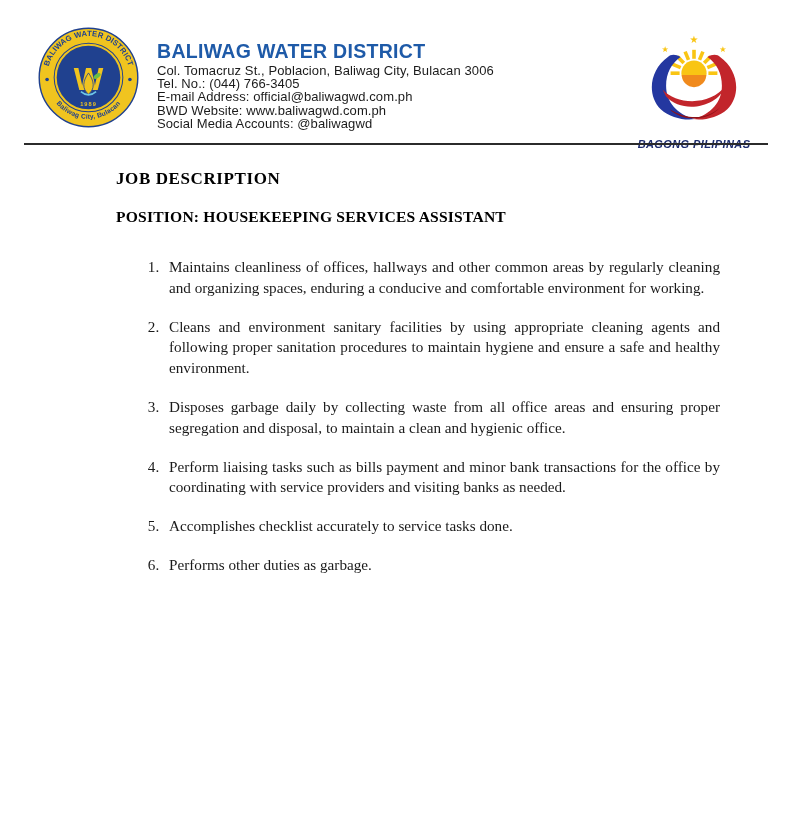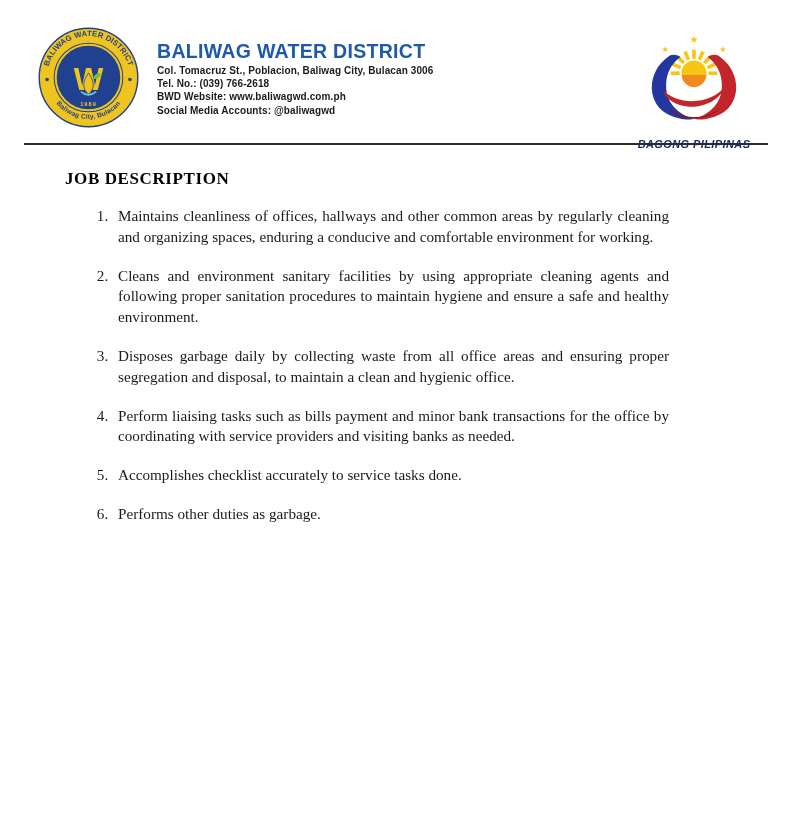--- a/index.html
+++ b/index.html
@@ -23,21 +23,21 @@
     width:790px;height:815px;
     background:#ffffff;
     font-family:"Liberation Serif", serif;
     color:var(--text-dark);
     overflow:hidden;
   }
   
   .seal{position:absolute;left:38px;top:27px;width:101px;height:101px;}
   .org-block{position:absolute;left:157px;top:40px;width:420px;font-family:"Liberation Sans",sans-serif;}
   .org-name{font-size:19.5px;font-weight:bold;color:var(--brand-blue);letter-spacing:.3px;line-height:22px;}
-  .contact{margin-top:2px;font-size:10px;font-weight:bold;color:#1b1b1b;line-height:13.2px;letter-spacing:.1px;}
+  .contact{margin-top:2px;font-size:13px;font-weight:normal;color:#1b1b1b;line-height:13.2px;letter-spacing:.1px;}
   .bp-logo{position:absolute;left:620px;top:30px;width:148px;text-align:center;}
   .bp-logo svg{width:124px;height:90px;display:block;margin:0 auto;}
   .bp-caption{
     margin-top:18px;font-family:"Liberation Sans",sans-serif;
     font-size:11px;font-weight:bold;font-style:italic;
     color:var(--navy);letter-spacing:.4px;white-space:nowrap;
   }
   .rule{position:absolute;left:24px;top:143px;width:744px;height:2px;background:var(--rule-dark);}
   
   .seal-ring{fill:var(--seal-yellow);stroke:var(--seal-blue);stroke-width:1.4;}
@@ -52,28 +52,28 @@
   .seal-water{fill:none;stroke:var(--water-blue);stroke-width:1.6;}
   
   .bp-star{fill:var(--sun-yellow);font-family:"DejaVu Sans",sans-serif;}
   .bp-ray{stroke:var(--sun-yellow);stroke-width:4;}
   .bp-sun{fill:var(--sun-yellow);}
   .bp-sun-lower{fill:#f08a1d;}
   .bp-blue{fill:var(--flag-blue);}
   .bp-red{fill:var(--flag-red);}
   .bp-darkred{fill:var(--flag-dark-red);}
   
-  .doc-body{position:absolute;left:0;top:145px;width:790px;padding:0 65px;}
+  .doc-body{position:absolute;left:0;top:145px;width:790px;padding:0 116px;}
   .doc-title{
     margin-top:24px;font-size:17px;font-weight:bold;color:#000;
     letter-spacing:.6px;line-height:20px;
   }
   .position-block{margin-top:17px;font-size:15.6px;font-weight:bold;color:#000;line-height:21px;letter-spacing:.2px;}
   .duties{
-    margin-top:16px;margin-left:47px;width:557px;
+    margin-top:30px;margin-left:47px;width:557px;
     list-style:decimal outside;
   }
   .duties li{
     font-size:15.2px;line-height:20.8px;color:var(--text-dark);
     text-align:justify;margin-bottom:18px;padding-left:6px;
   }
 </style>
 </head>
 <body>
 
@@ -99,21 +99,22 @@
     <path class="seal-drop" d="M50,45.5 C44.2,53.5 43.4,61.5 50,66.5 C56.6,61.5 55.8,53.5 50,45.5 Z"></path>
     <ellipse class="seal-leaf" cx="58.5" cy="48.5" rx="4" ry="2" transform="rotate(-35 58.5 48.5)"></ellipse>
     <path class="seal-water" d="M42.5,64 Q50,70.5 57.5,64"></path>
     <text class="seal-year" x="50" y="78.5" font-size="5.6" letter-spacing="1" text-anchor="middle">1989</text>
   </svg>
 
   <div class="org-block">
     <div class="org-name">BALIWAG WATER DISTRICT</div>
     <div class="contact">
       <div>Col. Tomacruz St., Poblacion, Baliwag City, Bulacan 3006</div>
-      <div>Tel. No.: (039) 766-2618</div>
+      <div>Tel. No.: (044) 766-3405</div>
+      <div>E-mail Address: official@baliwagwd.com.ph</div>
       <div>BWD Website: www.baliwagwd.com.ph</div>
       <div>Social Media Accounts: @baliwagwd</div>
     </div>
   </div>
 
   <div class="bp-logo">
     <svg viewBox="0 0 130 100" aria-hidden="true">
       <text class="bp-star" x="65" y="14" font-size="11" text-anchor="middle">★</text>
       <text class="bp-star" x="33" y="24" font-size="9" text-anchor="middle">★</text>
       <text class="bp-star" x="97" y="24" font-size="9" text-anchor="middle">★</text>
@@ -136,20 +137,21 @@
       <path class="bp-darkred" d="M38,88 C58,100 78,100 94,86 C80,102 52,102 38,88 Z"></path>
     </svg>
     <div class="bp-caption">BAGONG PILIPINAS</div>
   </div>
 
   <div class="rule"></div>
 
   <div class="doc-body">
     <h1 class="doc-title">JOB DESCRIPTION</h1>
     <div class="position-block">
+      <div>POSITION: HOUSEKEEPING SERVICES ASSISTANT</div>
     </div>
     <ol class="duties">
         <li>Maintains cleanliness of offices, hallways and other common areas by regularly cleaning and organizing spaces, enduring a conducive and comfortable environment for working.</li>
         <li>Cleans and environment sanitary facilities by using appropriate cleaning agents and following proper sanitation procedures to maintain hygiene and ensure a safe and healthy environment.</li>
         <li>Disposes garbage daily by collecting waste from all office areas and ensuring proper segregation and disposal, to maintain a clean and hygienic office.</li>
         <li>Perform liaising tasks such as bills payment and minor bank transactions for the office by coordinating with service providers and visiting banks as needed.</li>
         <li>Accomplishes checklist accurately to service tasks done.</li>
         <li>Performs other duties as garbage.</li>
       </ol>
   </div>

